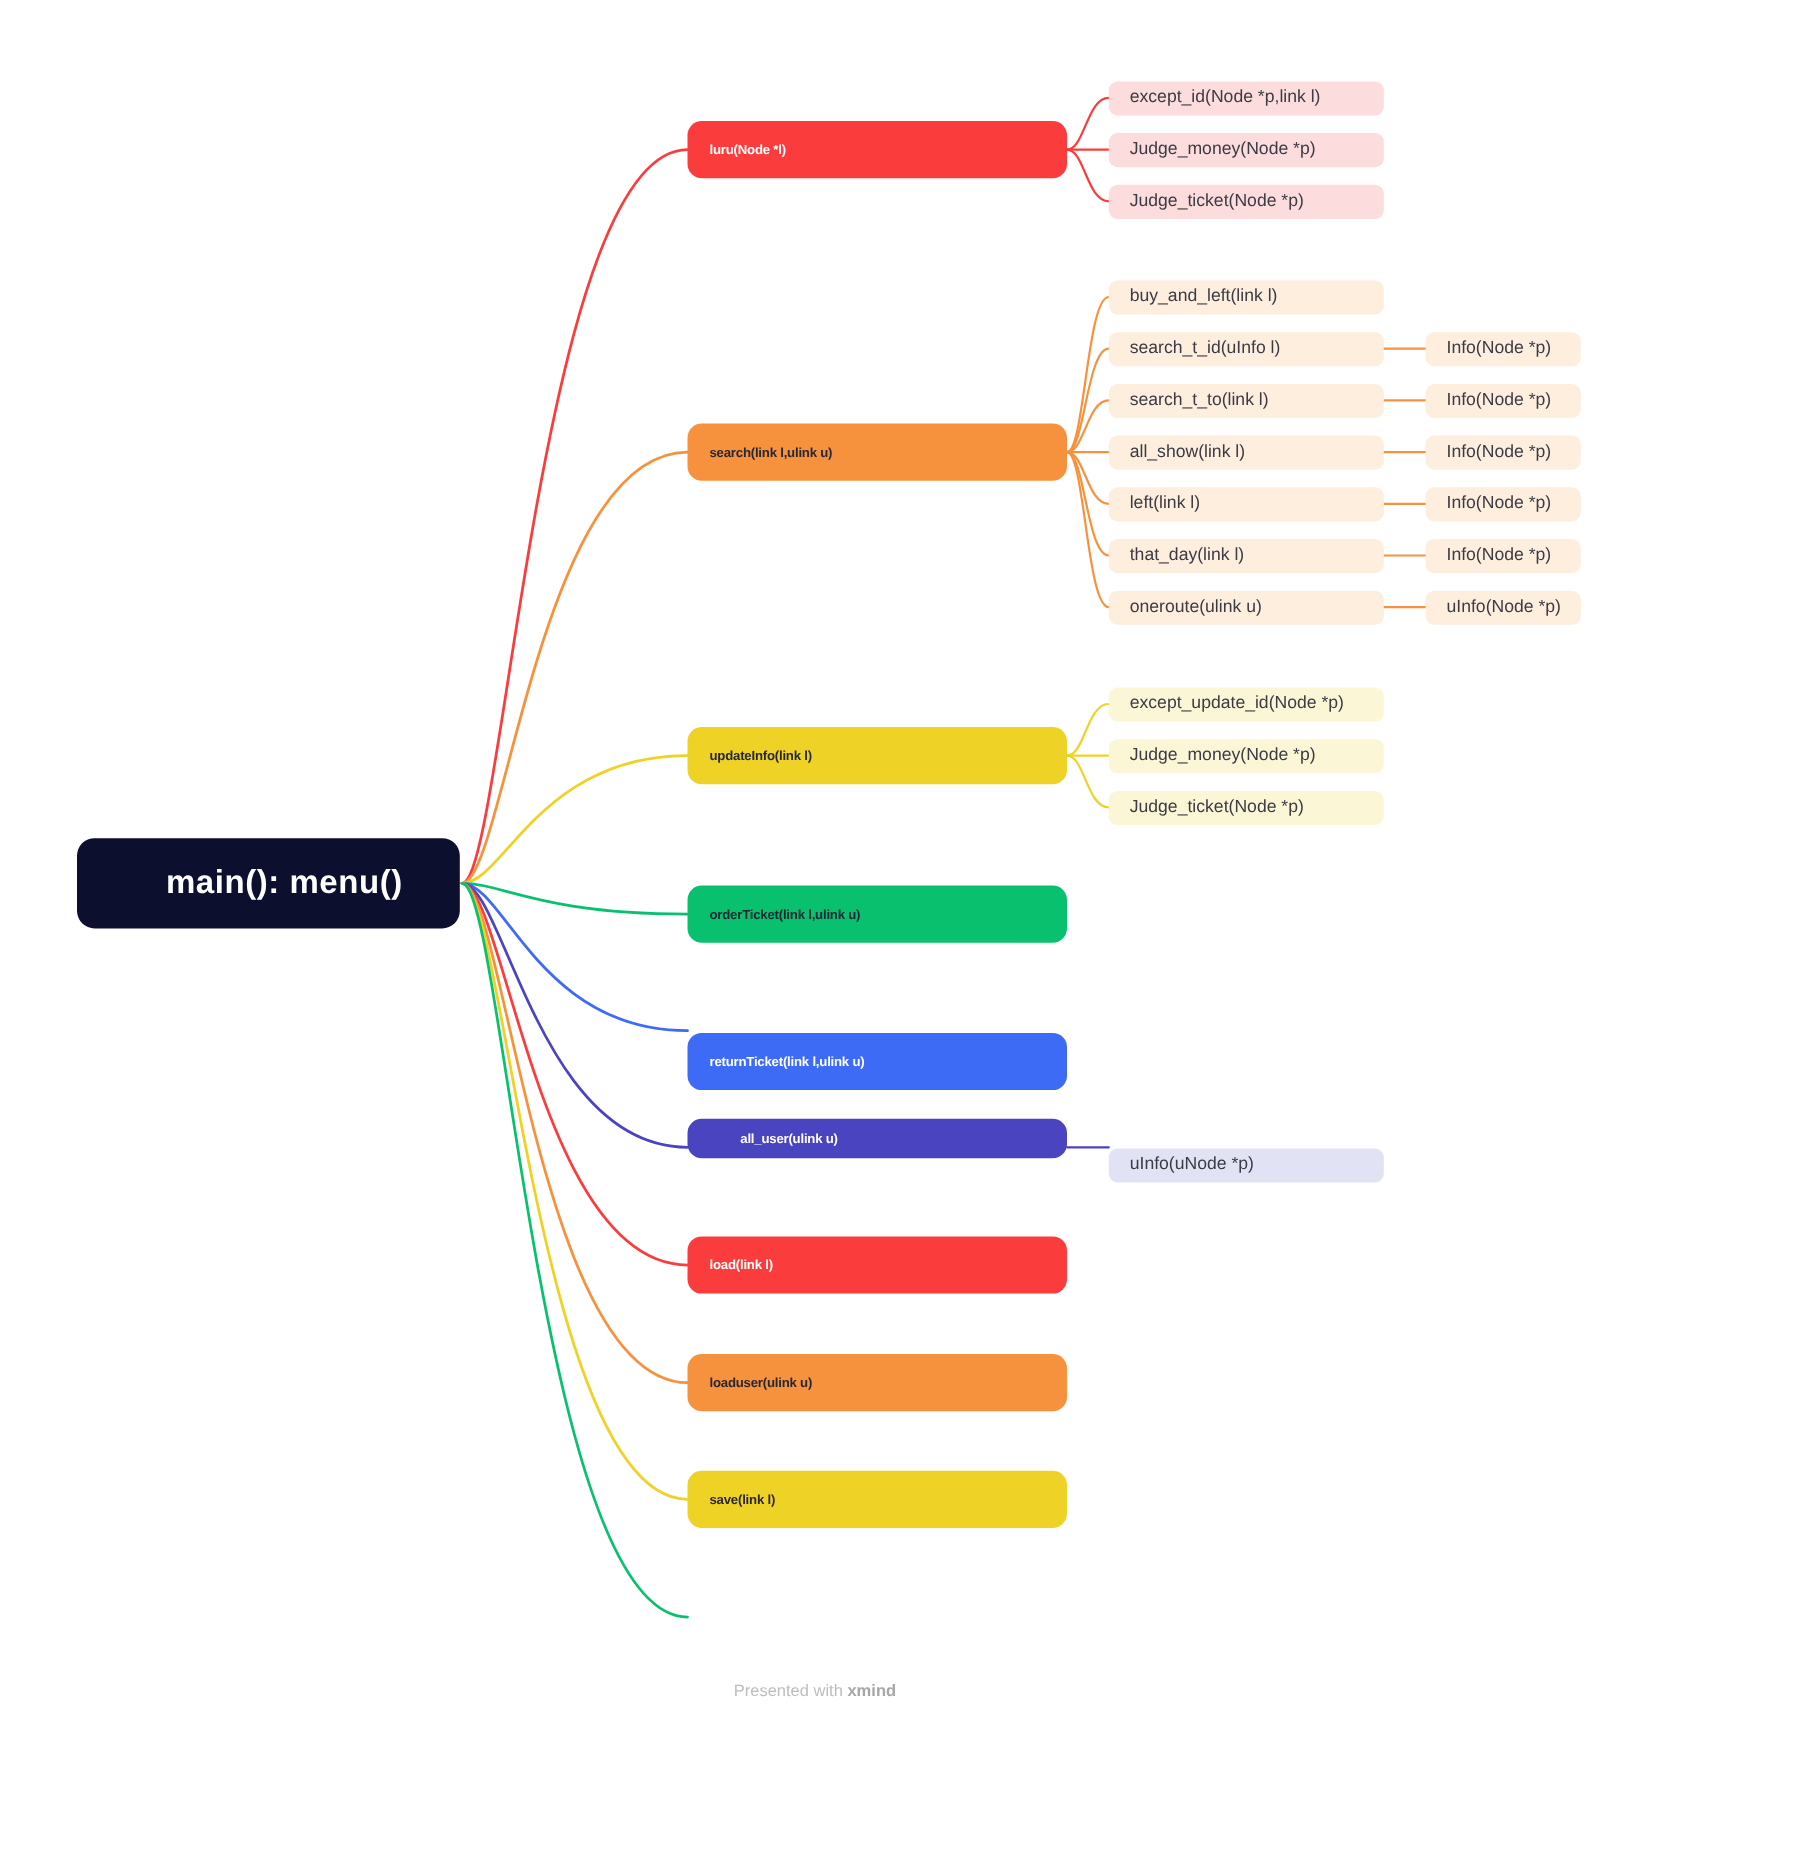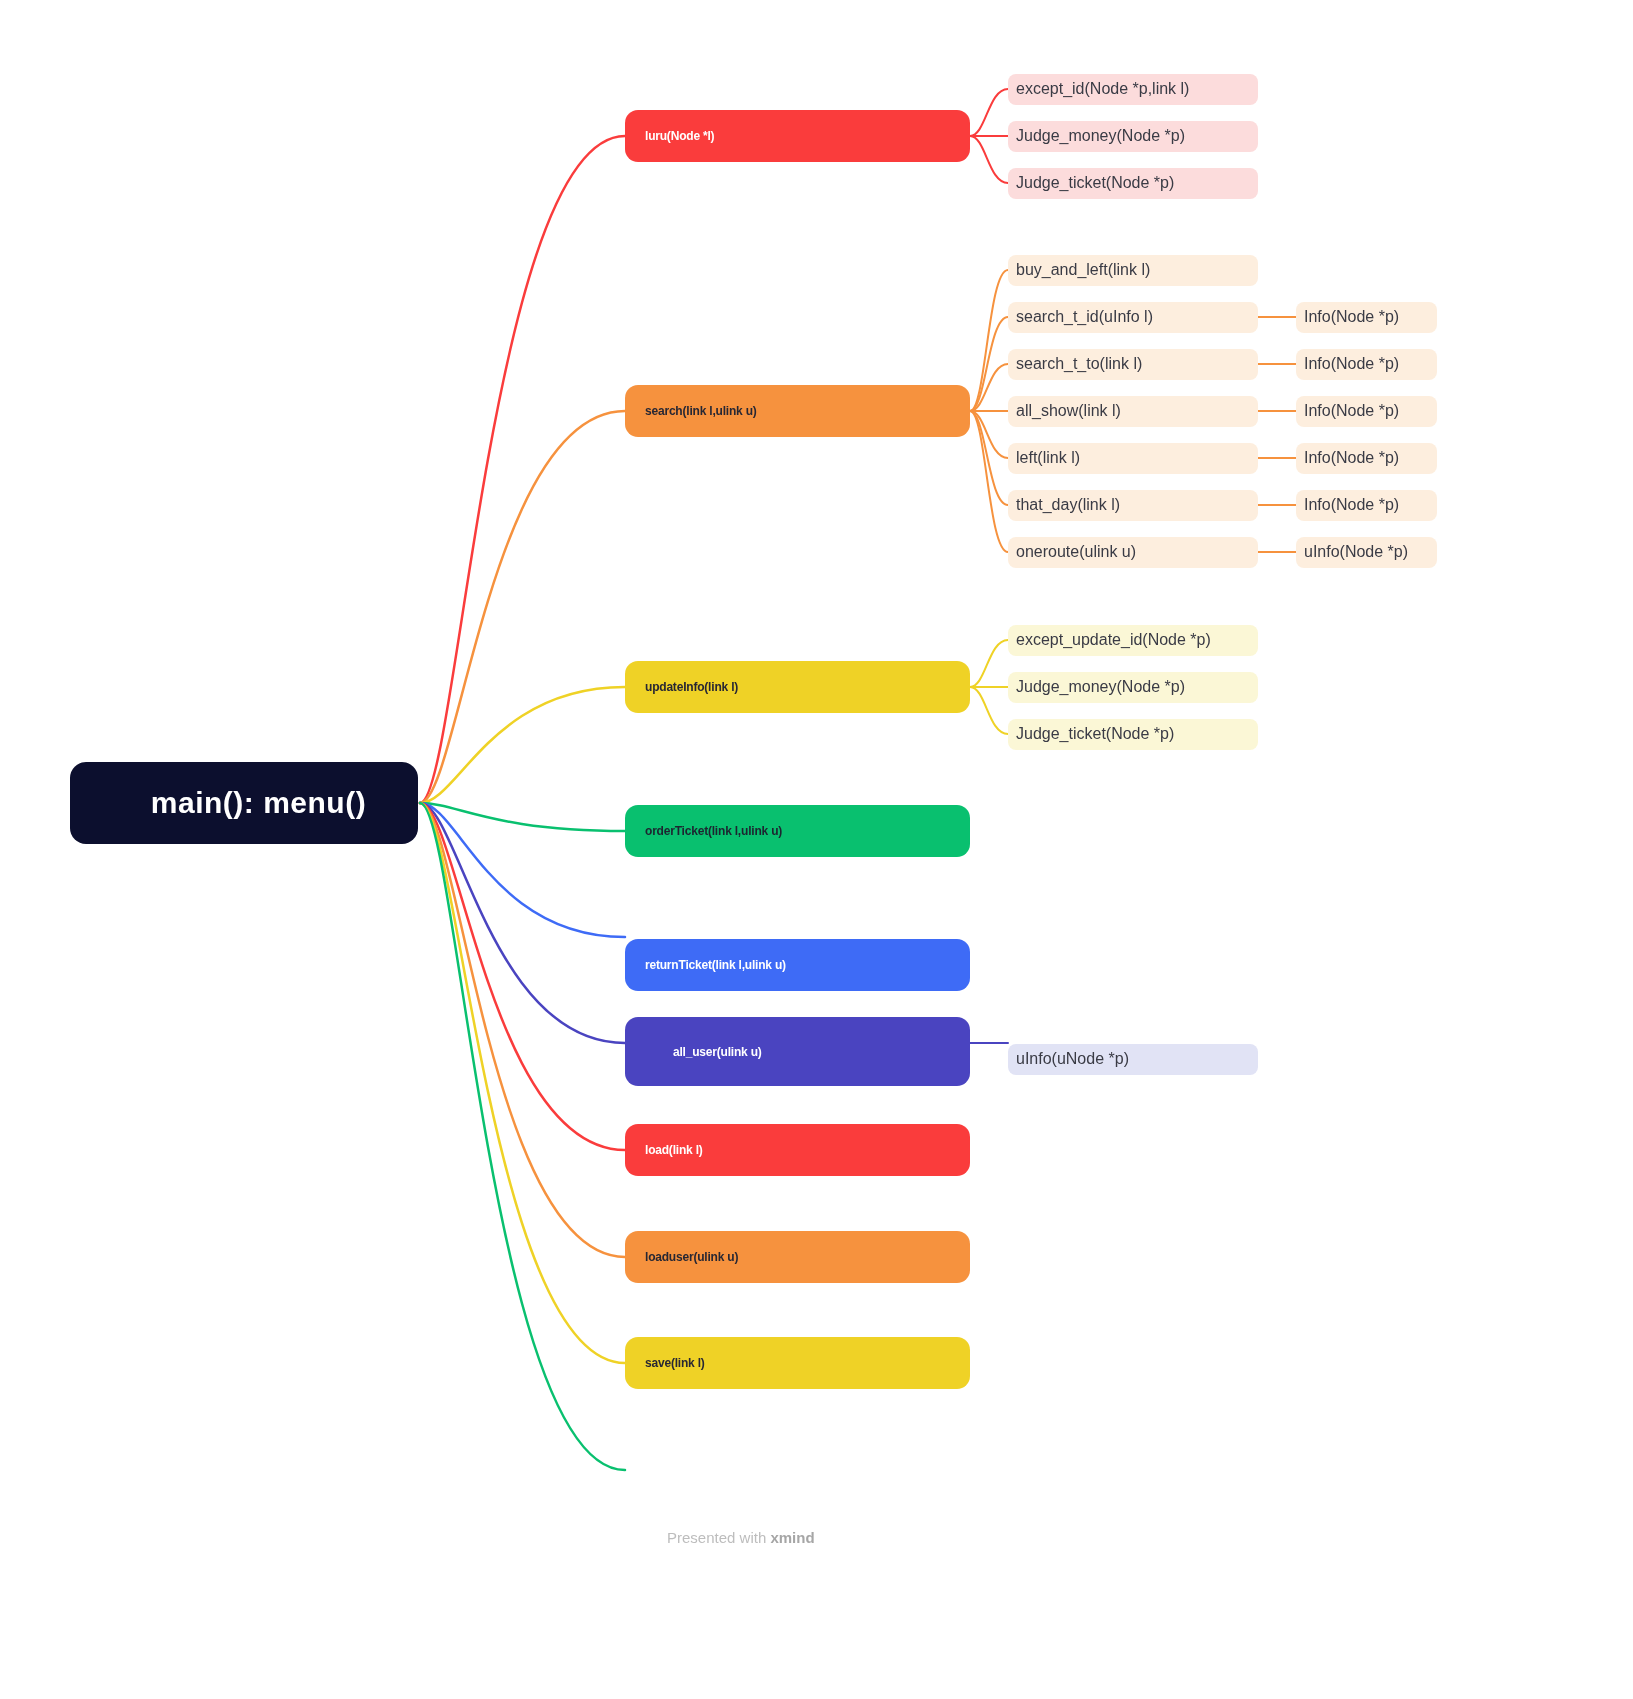--- a/index.html
+++ b/index.html
@@ -36,21 +36,21 @@
   .topic {
     border-radius: 13px;
     font-weight: 700;
     font-size: 12px;
     padding: 0 20px;
     letter-spacing: -0.2px;
   }
   .subtopic {
     border-radius: 8px;
     font-size: 16px;
-    padding: 0 8px;
+    padding: 0 19px;
     color: #3a3b45;
   }
   .footer {
     position: absolute;
     left: 667px;
     top: 1529px;
     z-index: 2;
     font-size: 15px;
     color: #bdbdbd;
   }
@@ -170,21 +170,21 @@
     </div>
     <div class="node subtopic" style="left: 1008px; top: 718.5px; width: 250px; height: 31px; background: rgb(251, 247, 214);">
       <span>Judge_ticket(Node *p)</span>
     </div>
     <div class="node topic" style="left: 625px; top: 805px; width: 345px; height: 52px; background: rgb(9, 192, 111); color: rgb(29, 37, 48);">
       <span>orderTicket(link l,ulink u)</span>
     </div>
     <div class="node topic" style="left: 625px; top: 911px; width: 345px; height: 52px; background: rgb(62, 107, 246); color: rgb(255, 255, 255); margin-top: 28px;">
       <span>returnTicket(link l,ulink u)</span>
     </div>
-    <div class="node topic" style="left: 625px; top: 1017px; width: 345px; height: 69px; background: rgb(74, 68, 192); color: rgb(255, 255, 255); padding-left: 48px;">
+    <div class="node topic" style="left: 625px; top: 1017px; width: 345px; height: 36px; background: rgb(74, 68, 192); color: rgb(255, 255, 255); padding-left: 48px;">
       <span>all_user(ulink u)</span>
     </div>
     <div class="node subtopic" style="left: 1008px; top: 1027.5px; width: 250px; height: 31px; background: rgb(225, 227, 245); margin-top: 16px;">
       <span>uInfo(uNode *p)</span>
     </div>
     <div class="node topic" style="left: 625px; top: 1231px; width: 345px; height: 52px; background: rgb(246, 146, 62); color: rgb(39, 39, 51);">
       <span>loaduser(ulink u)</span>
     </div>
     <div class="node topic" style="left: 625px; top: 1124px; width: 345px; height: 52px; background: rgb(250, 60, 60); color: rgb(255, 255, 255);">
       <span>load(link l)</span>

